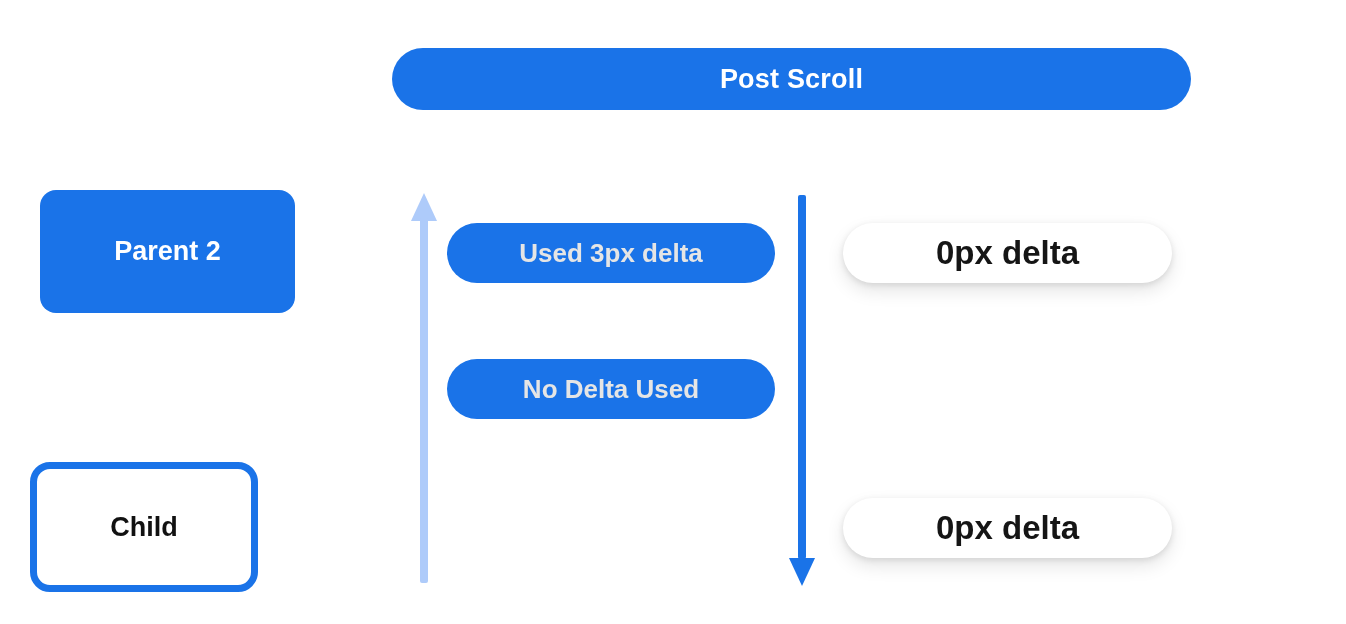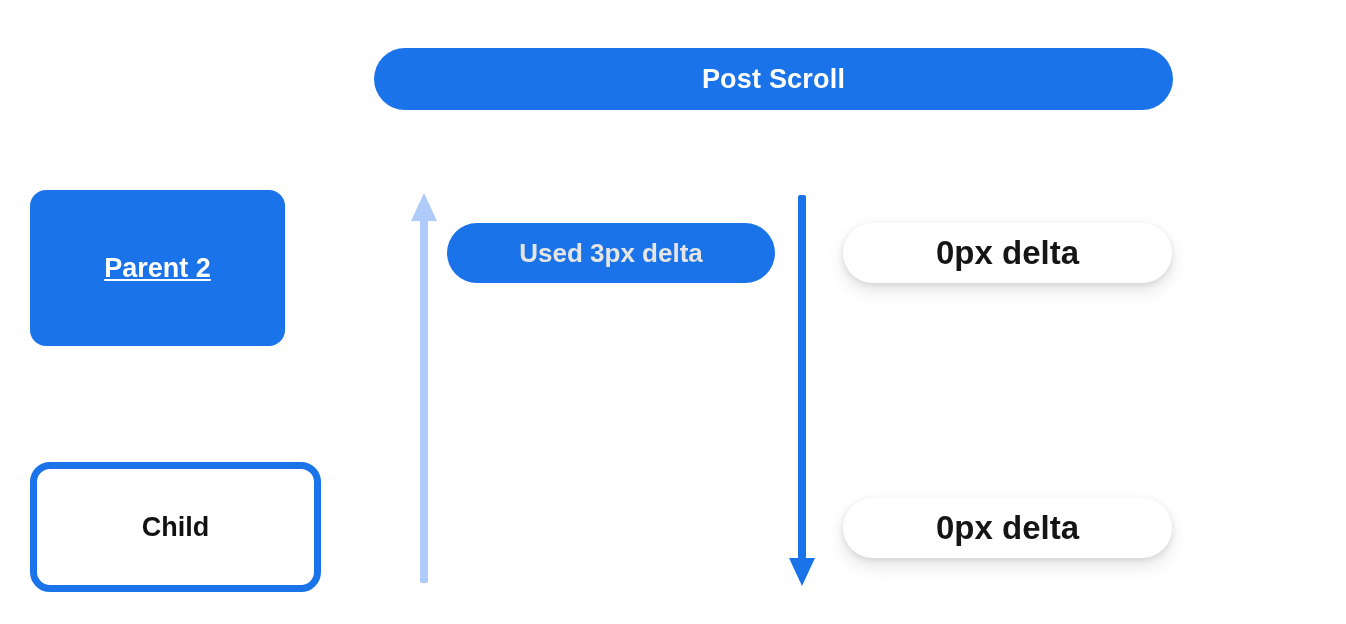--- a/index.html
+++ b/index.html
@@ -17,45 +17,44 @@
   }
   .pill, .box {
     position: absolute;
     display: flex;
     align-items: center;
     justify-content: center;
     box-sizing: border-box;
   }
   
   .header-pill {
-    left: 374px; top: 48px;
+    left: 392px; top: 48px;
     width: 799px; height: 62px;
     background: #1a73e8;
     border-radius: 31px;
     color: #ffffff;
     font-size: 27px;
     font-weight: 700;
     letter-spacing: 0.2px;
   }
   
   .parent-box {
-    left: 30px;
-    width: 255px; height: 156px;
+    left: 40px;
+    width: 255px; height: 123px;
     background: #1a73e8;
     border-radius: 16px;
     color: #ffffff;
     font-size: 27px;
     font-weight: 700;
-    text-decoration: underline;
   }
   .parent-2 { top: 190px; }
   .parent-1 { top: 328px; }
   .child-box {
     left: 30px; top: 462px;
-    width: 291px; height: 130px;
+    width: 228px; height: 130px;
     background: #ffffff;
     border: 7px solid #1a73e8;
     border-radius: 20px;
     color: #111111;
     font-size: 27px;
     font-weight: 600;
   }
   
   .blue-pill {
     left: 447px;
@@ -135,20 +134,23 @@
   <div class="arrow-head up-head"></div>
   <div class="arrow-shaft up-shaft"></div>
 
   <div class="arrow-shaft down-shaft"></div>
   <div class="arrow-head down-head"></div>
 
   <div class="pill blue-pill used-delta-pill">
     <span>Used 3px delta</span>
   </div>
 
+  <div class="pill blue-pill no-delta-pill">
+    <span>No Delta Used</span>
+  </div>
 
   <div class="pill white-pill zero-delta-top">
     <span>0px delta</span>
   </div>
 
   <div class="pill white-pill zero-delta-bottom">
     <span>0px delta</span>
   </div>
 
 </div>

